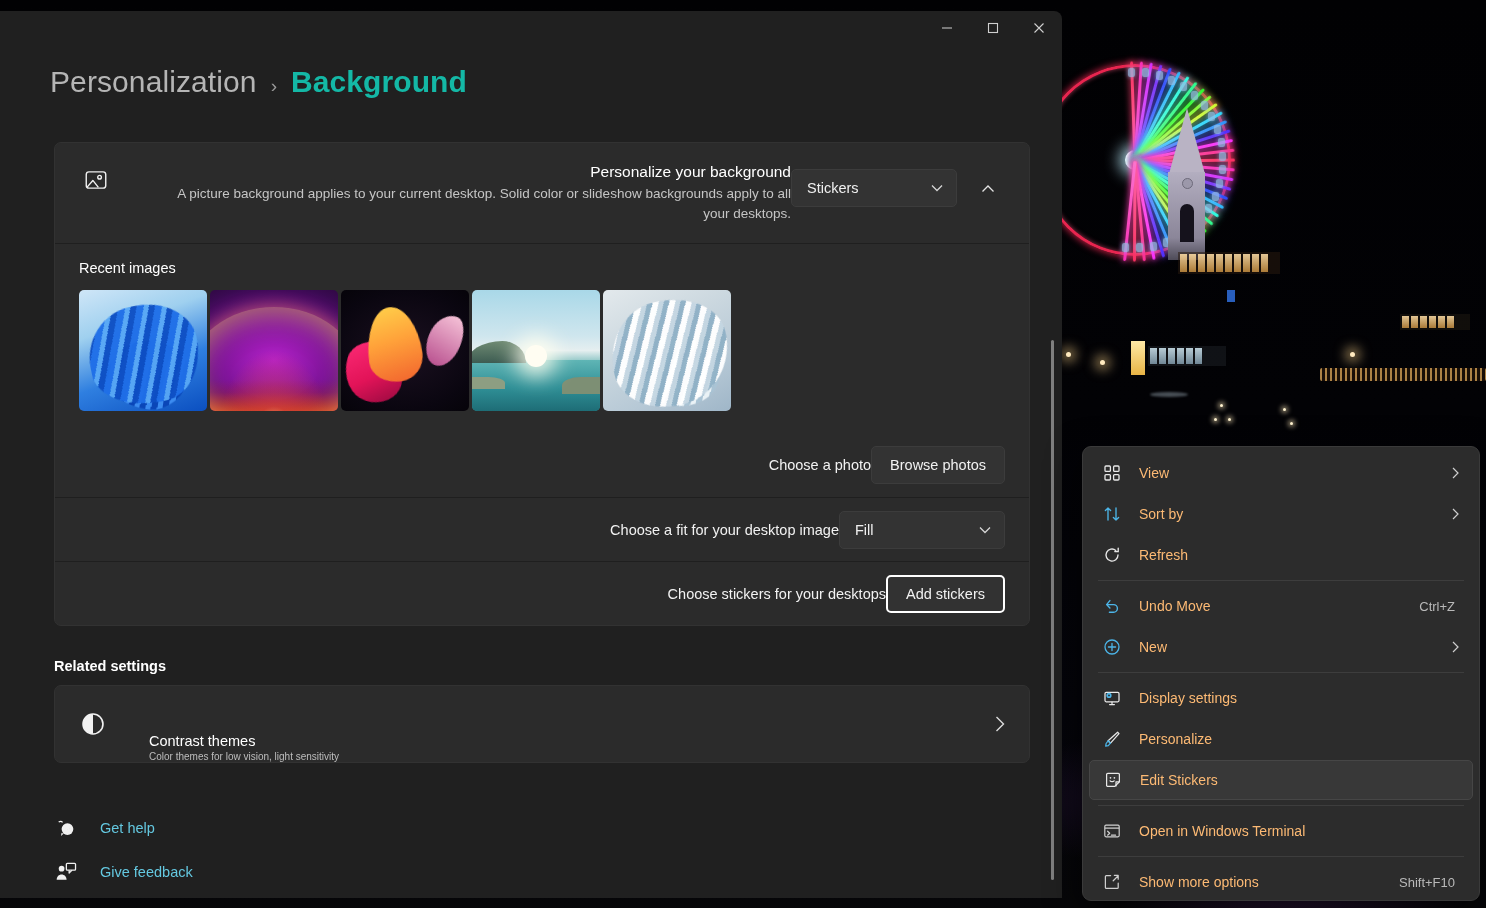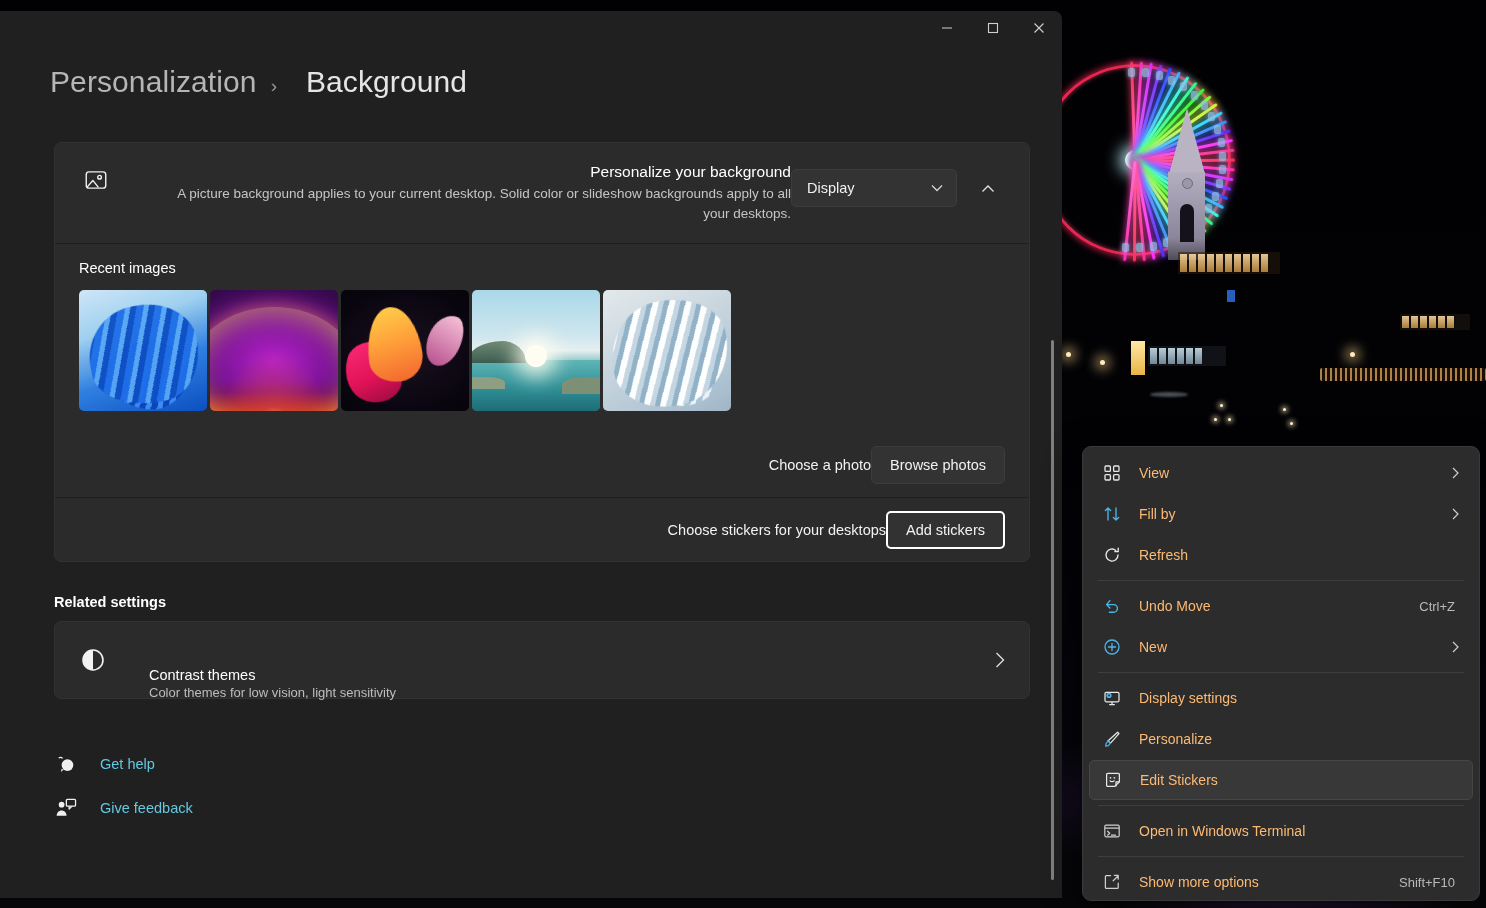--- a/index.html
+++ b/index.html
@@ -68,21 +68,21 @@
     overflow:hidden;
   }
   #titlebar { position:relative; height:48px; }
   .wincontrols { position:absolute; right:0; top:0; display:flex; }
   .wc { width:46px; height:34px; display:flex; align-items:center; justify-content:center;
         color:#cfcfcf; }
 
   #breadcrumb { display:flex; align-items:baseline; gap:14px; padding:6px 0 0 50px; }
   #breadcrumb .crumb-prev { font-size:30px; color:#b5b5b5; font-weight:400; letter-spacing:.1px; }
   #breadcrumb .crumb-sep { font-size:19px; color:#9a9a9a; }
-  #breadcrumb .crumb-cur { font-size:30px; color:#e5e5e5; font-weight:400; letter-spacing:.1px;margin-left:15px; }
+  #breadcrumb .crumb-cur { font-size:30px; color:#14b8a6; font-weight:700; letter-spacing:.1px; }
 
   #content { position:relative; padding:0 0 0 0; }
 
   .card { margin:43px 32px 0 54px; background:#2b2b2b; border-radius:7px;
           border:1px solid #323232; overflow:hidden; }
   .card-row { display:flex; align-items:center; padding:0 24px; min-height:64px;text-align:right; }
   .card-row + .card-row { border-top:1px solid #1f1f1f; }
 
   .hero-row { padding:20px 24px 20px 24px; align-items:flex-start; }
   .hero-ico { width:34px; flex:0 0 34px; margin-top:4px; display:flex; justify-content:center; }
@@ -161,21 +161,21 @@
          padding:0 18px; color:#f2f2f2; font-size:14.5px; display:flex; align-items:center;
          justify-content:center; }
   .btn.focused { border:2px solid #ffffff; background:#323232; }
 
   .related-title { margin:32px 0 11px 54px; font-size:14.5px; color:#fff; font-weight:bold; }
   .rel-card { margin:0 32px 0 54px; background:#2b2b2b; border:1px solid #323232;
               border-radius:7px; display:flex; align-items:center; padding:0 20px; height:78px; }
   .rel-ico { width:36px; flex:0 0 36px; display:flex; justify-content:center; }
   .rel-txt { flex:1; padding-left:38px;margin-top:46px; }
   .rel-title { font-size:14.5px; color:#fff; margin-bottom:2px; }
-  .rel-sub { font-size:13px; color:#bdbdbd; }
+  .rel-sub { font-size:10px; color:#bdbdbd; }
   .rel-chev { color:#dcdcdc; font-size:16px; padding-right:4px; }
 
   .links { margin:54px 0 0 54px; }
   .link-row { display:flex; align-items:center; gap:22px; margin-bottom:22px; }
   .link-ico { width:24px; flex:0 0 24px; display:flex; justify-content:center; }
   .link-txt { color:#64c8e0; font-size:14.5px; }
 
   #vscroll { position:absolute; right:8px; top:329px; width:3px; height:540px;
              background:#8a8a8a; border-radius:2px; opacity:.9; }
 
@@ -350,21 +350,21 @@
               <circle cx="15.3" cy="9.4" r="1.7"></circle>
               <path d="M3.6 18.8l5.5-6.4 5.1 6.4" stroke-linejoin="round"></path>
             </svg>
           </div>
           <div class="hero-txt">
             <div class="hero-title">Personalize your background</div>
             <div class="hero-sub">A picture background applies to your current desktop. Solid color or slideshow backgrounds apply to all your desktops.</div>
           </div>
           <div class="hero-ctl">
             <div class="combo">
-              <span>Display</span>
+              <span>Stickers</span>
               <span class="chev">
                 <svg width="12" height="8" viewBox="0 0 12 8">
                     <path d="M1 1.5l5 5 5-5" fill="none" stroke="#d5d5d5" stroke-width="1.3"></path>
                   </svg>
               </span>
             </div>
             <div class="collapse-btn">
               <svg width="14" height="9" viewBox="0 0 14 9">
                   <path d="M1.5 7.5l5.5-5.5 5.5 5.5" fill="none" stroke="#e4e4e4" stroke-width="1.3"></path>
                 </svg>
@@ -389,20 +389,31 @@
             </div>
             <div class="thumb t-paper"></div>
           </div>
         </div>
 
         <div class="card-row">
           <div class="row-label">Choose a photo</div>
           <div class="btn">Browse photos</div>
         </div>
 
+        <div class="card-row">
+          <div class="row-label">Choose a fit for your desktop image</div>
+          <div class="combo">
+            <span>Fill</span>
+            <span class="chev">
+              <svg width="12" height="8" viewBox="0 0 12 8">
+                  <path d="M1 1.5l5 5 5-5" fill="none" stroke="#d5d5d5" stroke-width="1.3"></path>
+                </svg>
+            </span>
+          </div>
+        </div>
 
         <div class="card-row">
           <div class="row-label">Choose stickers for your desktops</div>
           <div class="btn focused">Add stickers</div>
         </div>
 
       </div>
 
       <div class="related-title">Related settings</div>
 
@@ -473,21 +484,21 @@
       </span>
     </div>
 
     <div class="mi">
       <span class="mi-ico">
         <svg width="18" height="18" viewBox="0 0 18 18" fill="none" stroke="#4cb5e8" stroke-width="1.35" stroke-linecap="round" stroke-linejoin="round">
           <path d="M5 15V3M2.4 5.6L5 3l2.6 2.6"></path>
             <path d="M13 3v12M10.4 12.4L13 15l2.6-2.6"></path>
         </svg>
       </span>
-      <span class="mi-label">Fill by</span>
+      <span class="mi-label">Sort by</span>
       <span class="mi-sub">
         <svg width="7" height="12" viewBox="0 0 7 12">
             <path d="M1 1l5 5-5 5" fill="none" stroke="#cfcfcf" stroke-width="1.2"></path>
           </svg>
       </span>
     </div>
 
     <div class="mi">
       <span class="mi-ico">
         <svg width="18" height="18" viewBox="0 0 18 18" fill="none" stroke="#e8e8e8" stroke-width="1.35" stroke-linecap="round">

